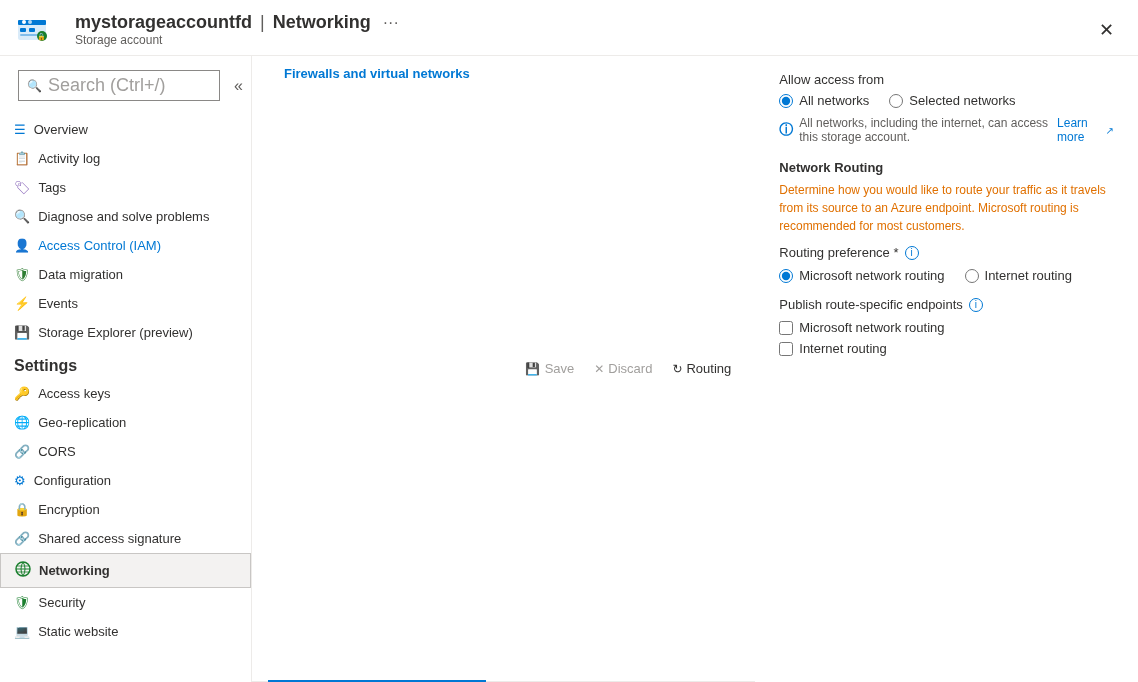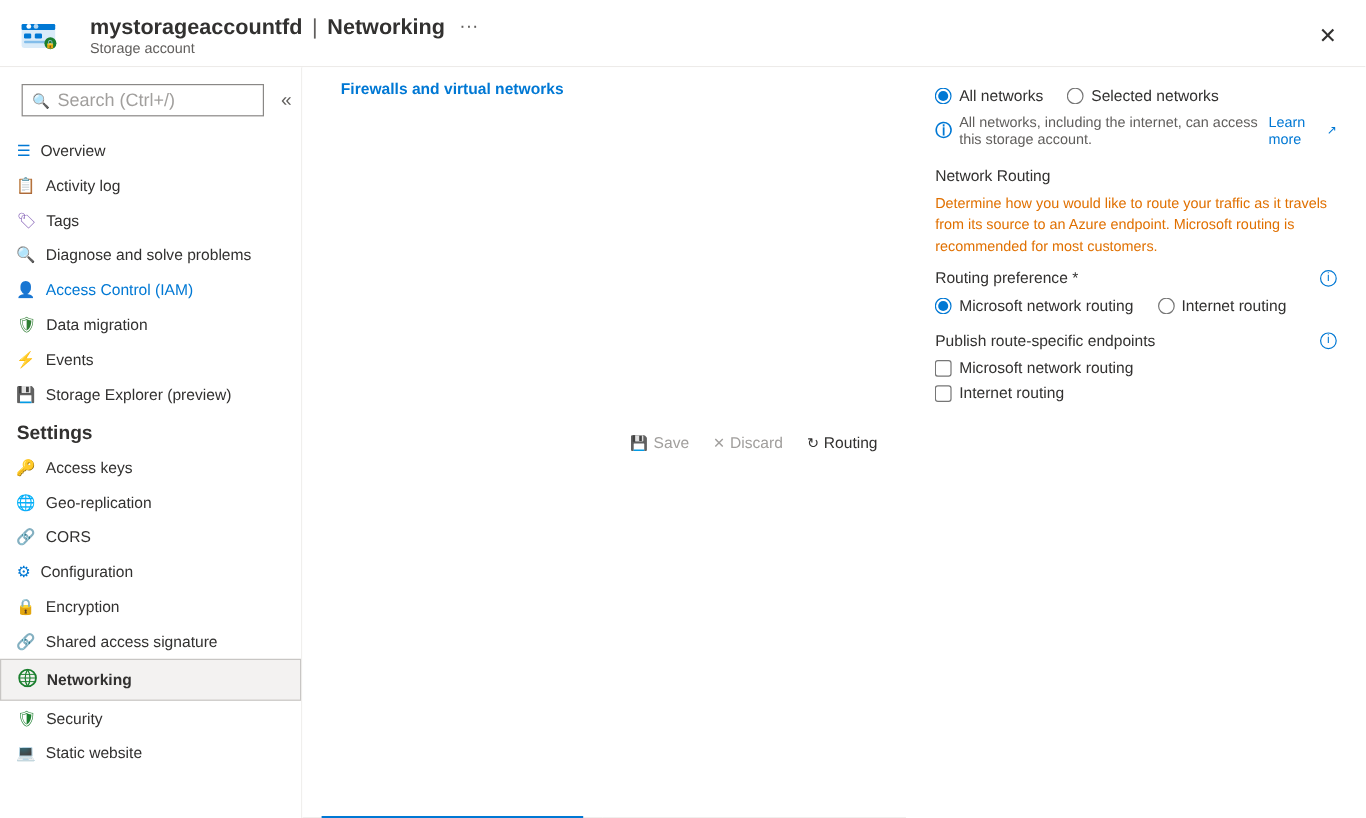--- a/index.html
+++ b/index.html
@@ -12,21 +12,21 @@
     .header-main-title { font-size: 18px; font-weight: 600; color: #323130; display: flex; align-items: center; gap: 8px; }
     .header-subtitle { font-size: 12px; color: #605e5c; }
     .close-btn { background: none; border: none; font-size: 18px; cursor: pointer; color: #323130; padding: 4px 8px; }
 
     
     .main-layout { display: flex; flex: 1; overflow: hidden; }
 
     
     .sidebar { width: 252px; min-width: 252px; border-right: 1px solid #edebe9; background: #fff; display: flex; flex-direction: column; overflow-y: auto; }
     .search-box { margin: 8px 10px; display: flex; align-items: center; border: 1px solid #8a8886; padding: 4px 8px; gap: 6px; }
-    .search-box input { border: none; outline: none; font-size: 15px; width: 100%; color: #323130; }
+    .search-box input { border: none; outline: none; font-size: 18px; width: 100%; color: #323130; }
     .search-box input::placeholder { color: #a19f9d; }
     .collapse-btn { margin-left: auto; background: none; border: none; cursor: pointer; color: #605e5c; font-size: 16px; }
 
     .nav-item { display: flex; align-items: center; gap: 8px; padding: 7px 14px; cursor: pointer; color: #323130; font-size: 13px; }
     .nav-item.active-networking { background: #f3f2f1; border: 1px solid #c8c6c4; }
     .section-label { padding: 10px 14px 4px 14px; font-size: 16px; font-weight: 600; color: #323130; text-transform: none; letter-spacing: 0; }
 
     
     .content { flex: 1; display: flex; flex-direction: row; overflow: hidden; background: #fff; }
 
@@ -44,24 +44,24 @@
     
     .panel { padding: 16px 24px; overflow-y: auto; flex: 1; }
     .info-row { display: flex; align-items: center; gap: 6px; margin-bottom: 14px; font-size: 12px; color: #605e5c; }
     .learn-more { color: #0078d4; cursor: pointer; text-decoration: none; display: flex; align-items: center; gap: 2px; }
 
     .radio-group { display: flex; align-items: center; gap: 20px; margin-bottom: 8px; }
     .radio-option { display: flex; align-items: center; gap: 6px; cursor: pointer; font-size: 13px; }
     .radio-option input[type=radio] { accent-color: #0078d4; width: 14px; height: 14px; }
 
     .sub-section { margin-top: 16px; }
-    .sub-section-title { font-size: 13px; font-weight: 400; color: #323130; margin-bottom: 6px; }
+    .sub-section-title { font-size: 13px; font-weight: 700; color: #323130; margin-bottom: 6px; }
     .sub-section-desc { font-size: 12px; color: #e07000; margin-bottom: 10px; line-height: 1.5; }
 
-    .label-with-info { display: flex; align-items: center; gap: 6px; margin-bottom: 8px; font-size: 13px; justify-content: space-between; }
+    .label-with-info { display: flex; align-items: center; gap: 6px; margin-bottom: 8px; font-size: 13px; }
     .info-circle { width: 14px; height: 14px; border-radius: 50%; border: 1px solid #0078d4; color: #0078d4; font-size: 10px; display: flex; align-items: center; justify-content: center; cursor: pointer; flex-shrink: 0; }
 
     .checkbox-group { display: flex; flex-direction: column; gap: 6px; }
     .checkbox-option { display: flex; align-items: center; gap: 6px; cursor: pointer; font-size: 13px; }
     .checkbox-option input[type=checkbox] { width: 14px; height: 14px; accent-color: #0078d4; }
 
     
     .sidebar::-webkit-scrollbar { width: 6px; }
     .sidebar::-webkit-scrollbar-thumb { background: #c8c6c4; }
   </style>
@@ -207,20 +207,23 @@
         <span>Discard</span>
       </button>
       <button class="toolbar-btn">
         <span style="font-size:12px;">↻</span>
         <span>Routing</span>
       </button>
     </div>
 
     <div class="panel">
 
+      <div style="margin-bottom:6px;">
+        <span style="font-size:13px;">Allow access from</span>
+      </div>
       <div class="radio-group">
         <label class="radio-option">
           <input type="radio" name="access" checked="" style="">
           <span>All networks</span>
         </label>
         <label class="radio-option">
           <input type="radio" name="access" style="">
           <span>Selected networks</span>
         </label>
       </div>

